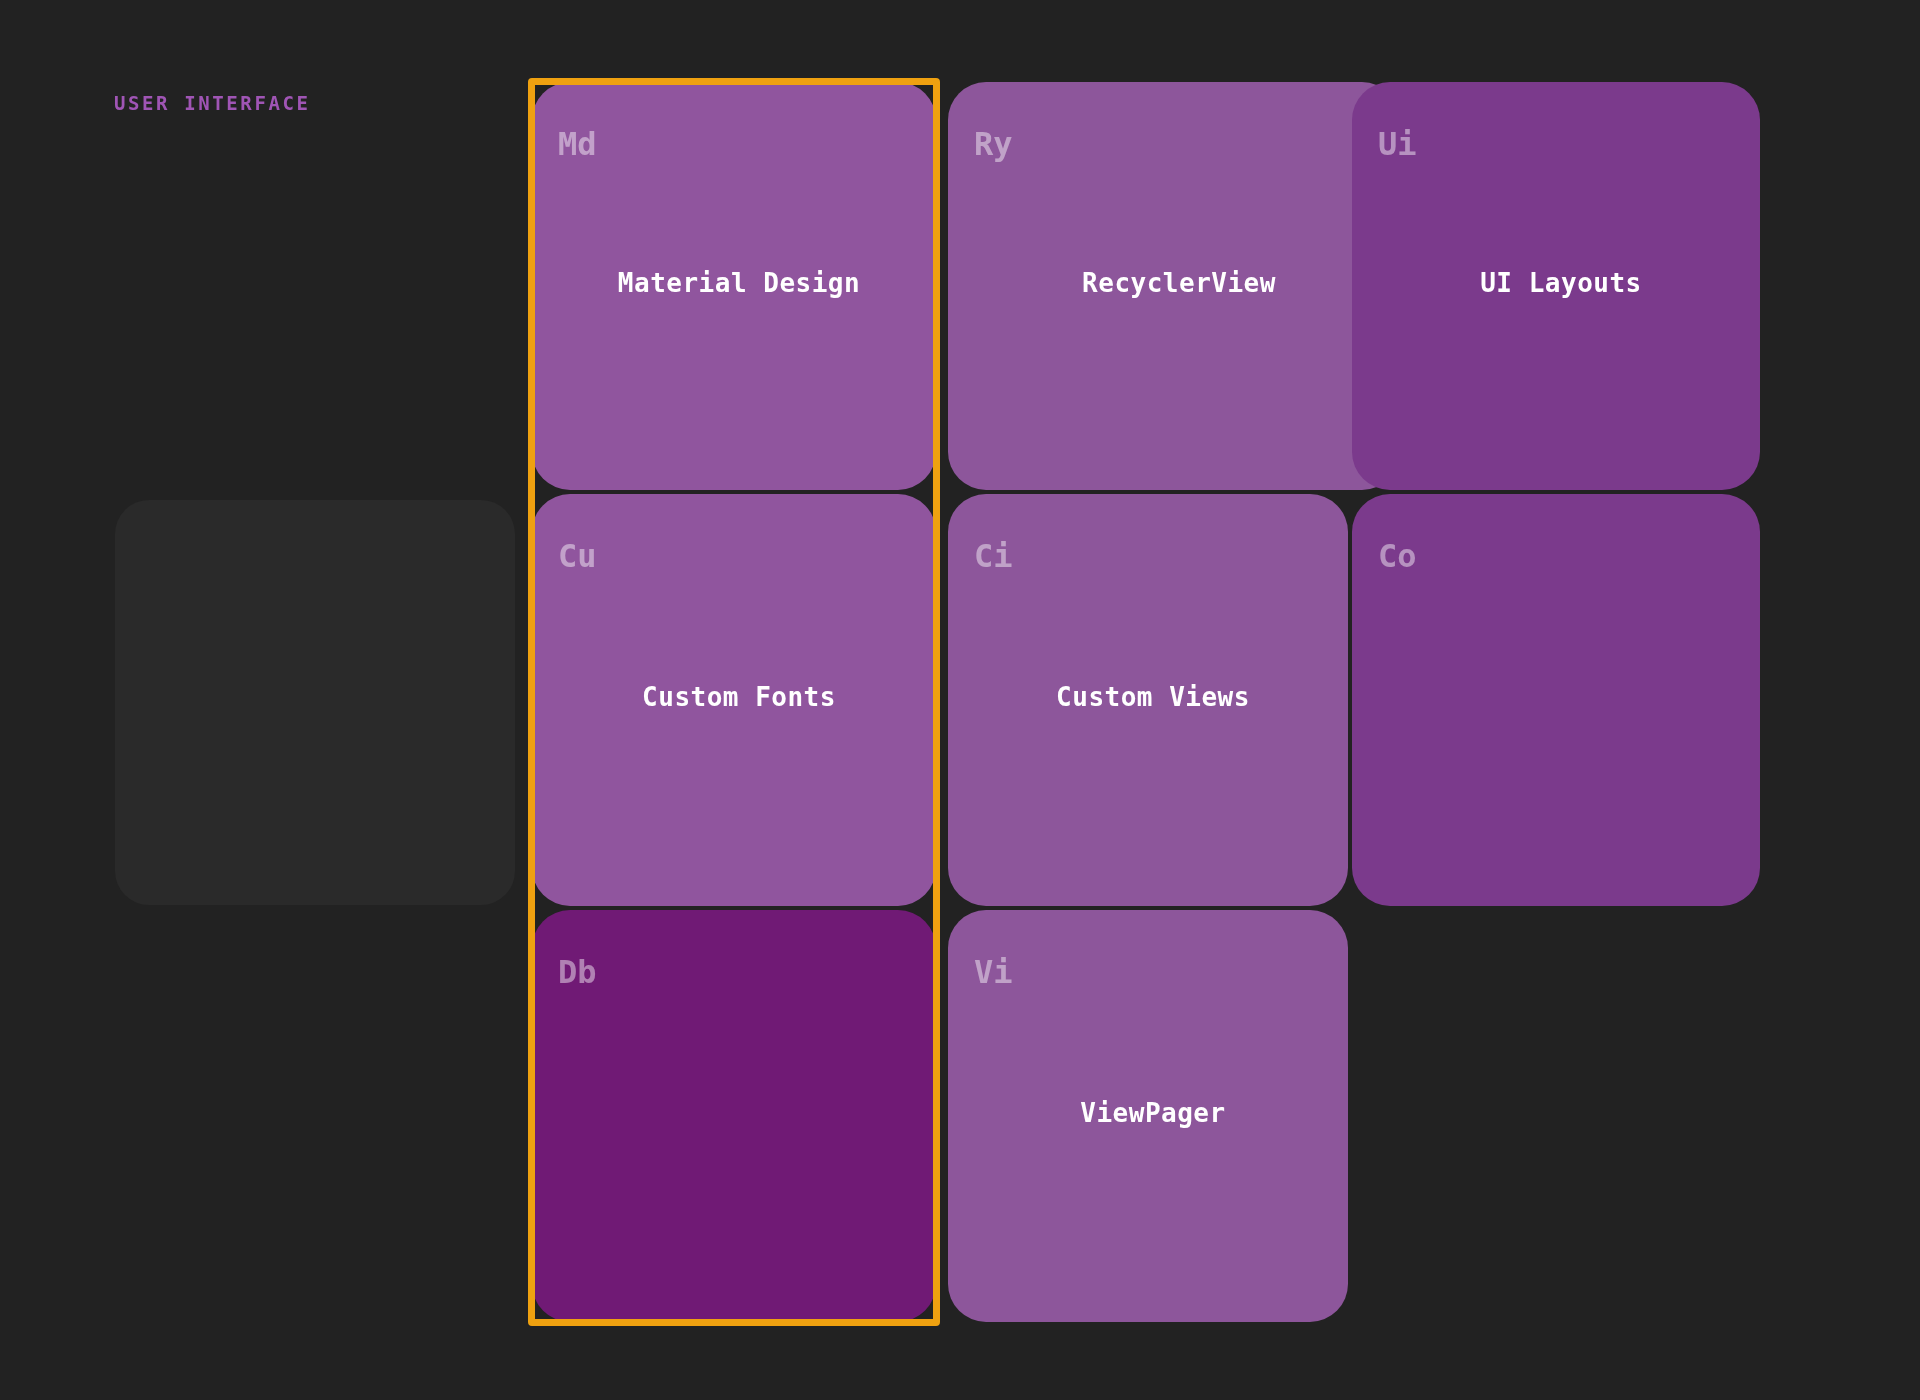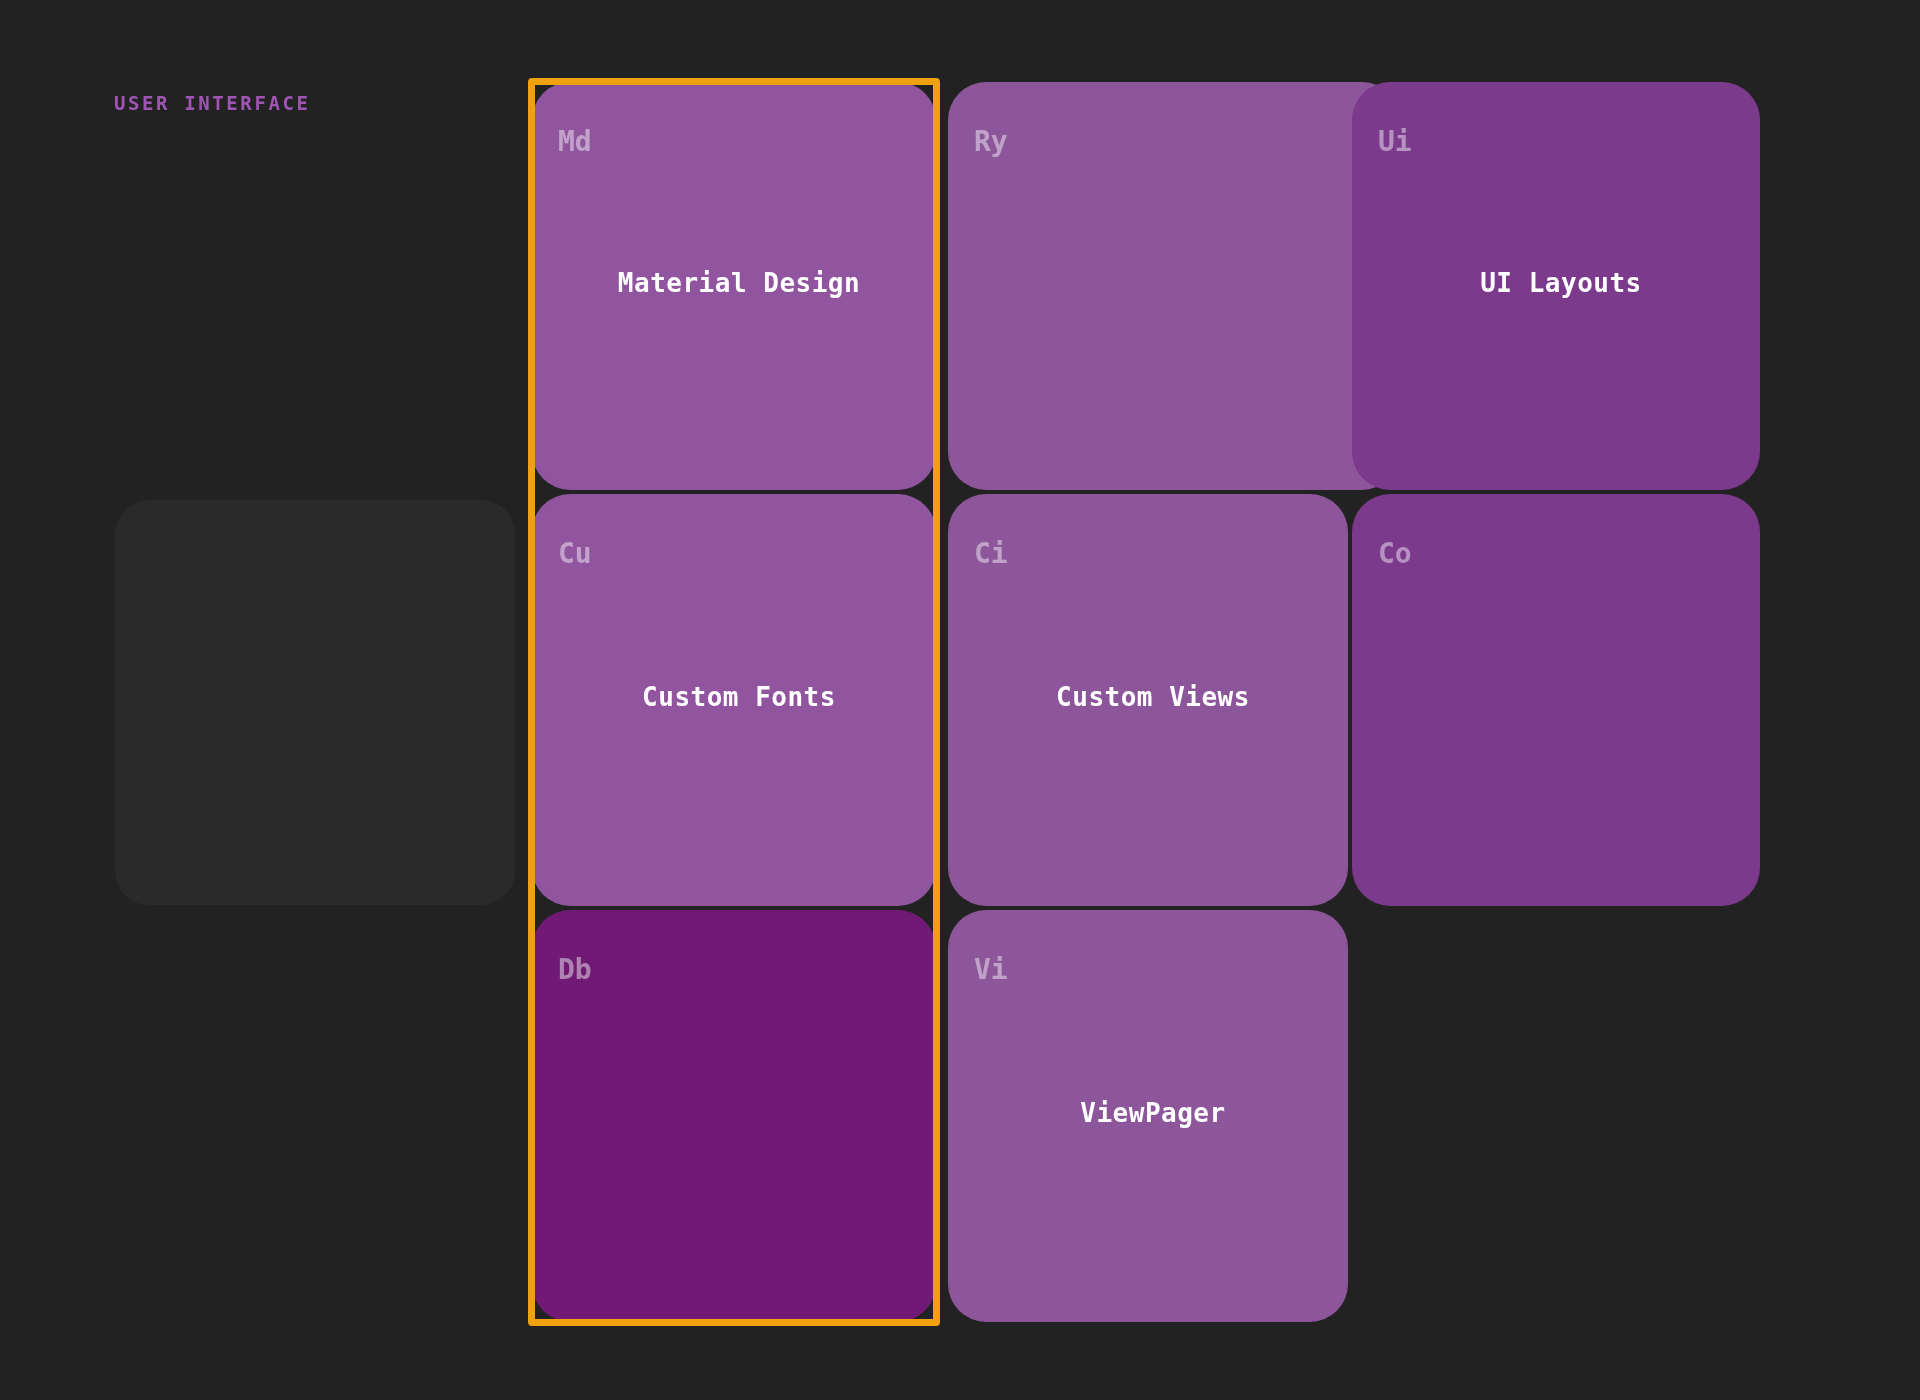--- a/index.html
+++ b/index.html
@@ -35,21 +35,21 @@
   
   .card{
     position:absolute;
     border-radius:38px;
     overflow:hidden;
   }
   .card .abbr{
     position:absolute;
     left:26px; top:46px;
     font-family:"DejaVu Sans Mono","Liberation Mono",monospace;
-    font-size:28px;
+    font-size:32px;
     font-weight:700;
     color:rgba(255,255,255,0.45);
     letter-spacing:0px;
     line-height:1;
   }
   .card .title{
     position:absolute;
     left:10px; right:0;
     text-align:center;
     font-family:"DejaVu Sans Mono","Liberation Mono",monospace;
@@ -78,20 +78,21 @@
 
   <div class="placeholder" style="background: rgb(42, 42, 42);"></div>
 
   <div id="cards-layer">
       <div class="card" style="left: 532px; top: 82px; width: 404px; height: 408px; background: rgb(144, 85, 158);">
         <div class="abbr">Md</div>
         <div class="title" style="top: 186px;">Material Design</div>
       </div>
       <div class="card" style="left: 948px; top: 82px; width: 452px; height: 408px; background: rgb(141, 86, 155);">
         <div class="abbr">Ry</div>
+        <div class="title" style="top: 186px;">RecyclerView</div>
       </div>
       <div class="card" style="left: 1352px; top: 82px; width: 408px; height: 408px; background: rgb(123, 58, 140);">
         <div class="abbr">Ui</div>
         <div class="title" style="top: 186px;">UI Layouts</div>
       </div>
       <div class="card" style="left: 532px; top: 494px; width: 404px; height: 412px; background: rgb(144, 85, 158);">
         <div class="abbr">Cu</div>
         <div class="title" style="top: 188px;">Custom Fonts</div>
       </div>
       <div class="card" style="left: 948px; top: 494px; width: 400px; height: 412px; background: rgb(141, 86, 155);">

